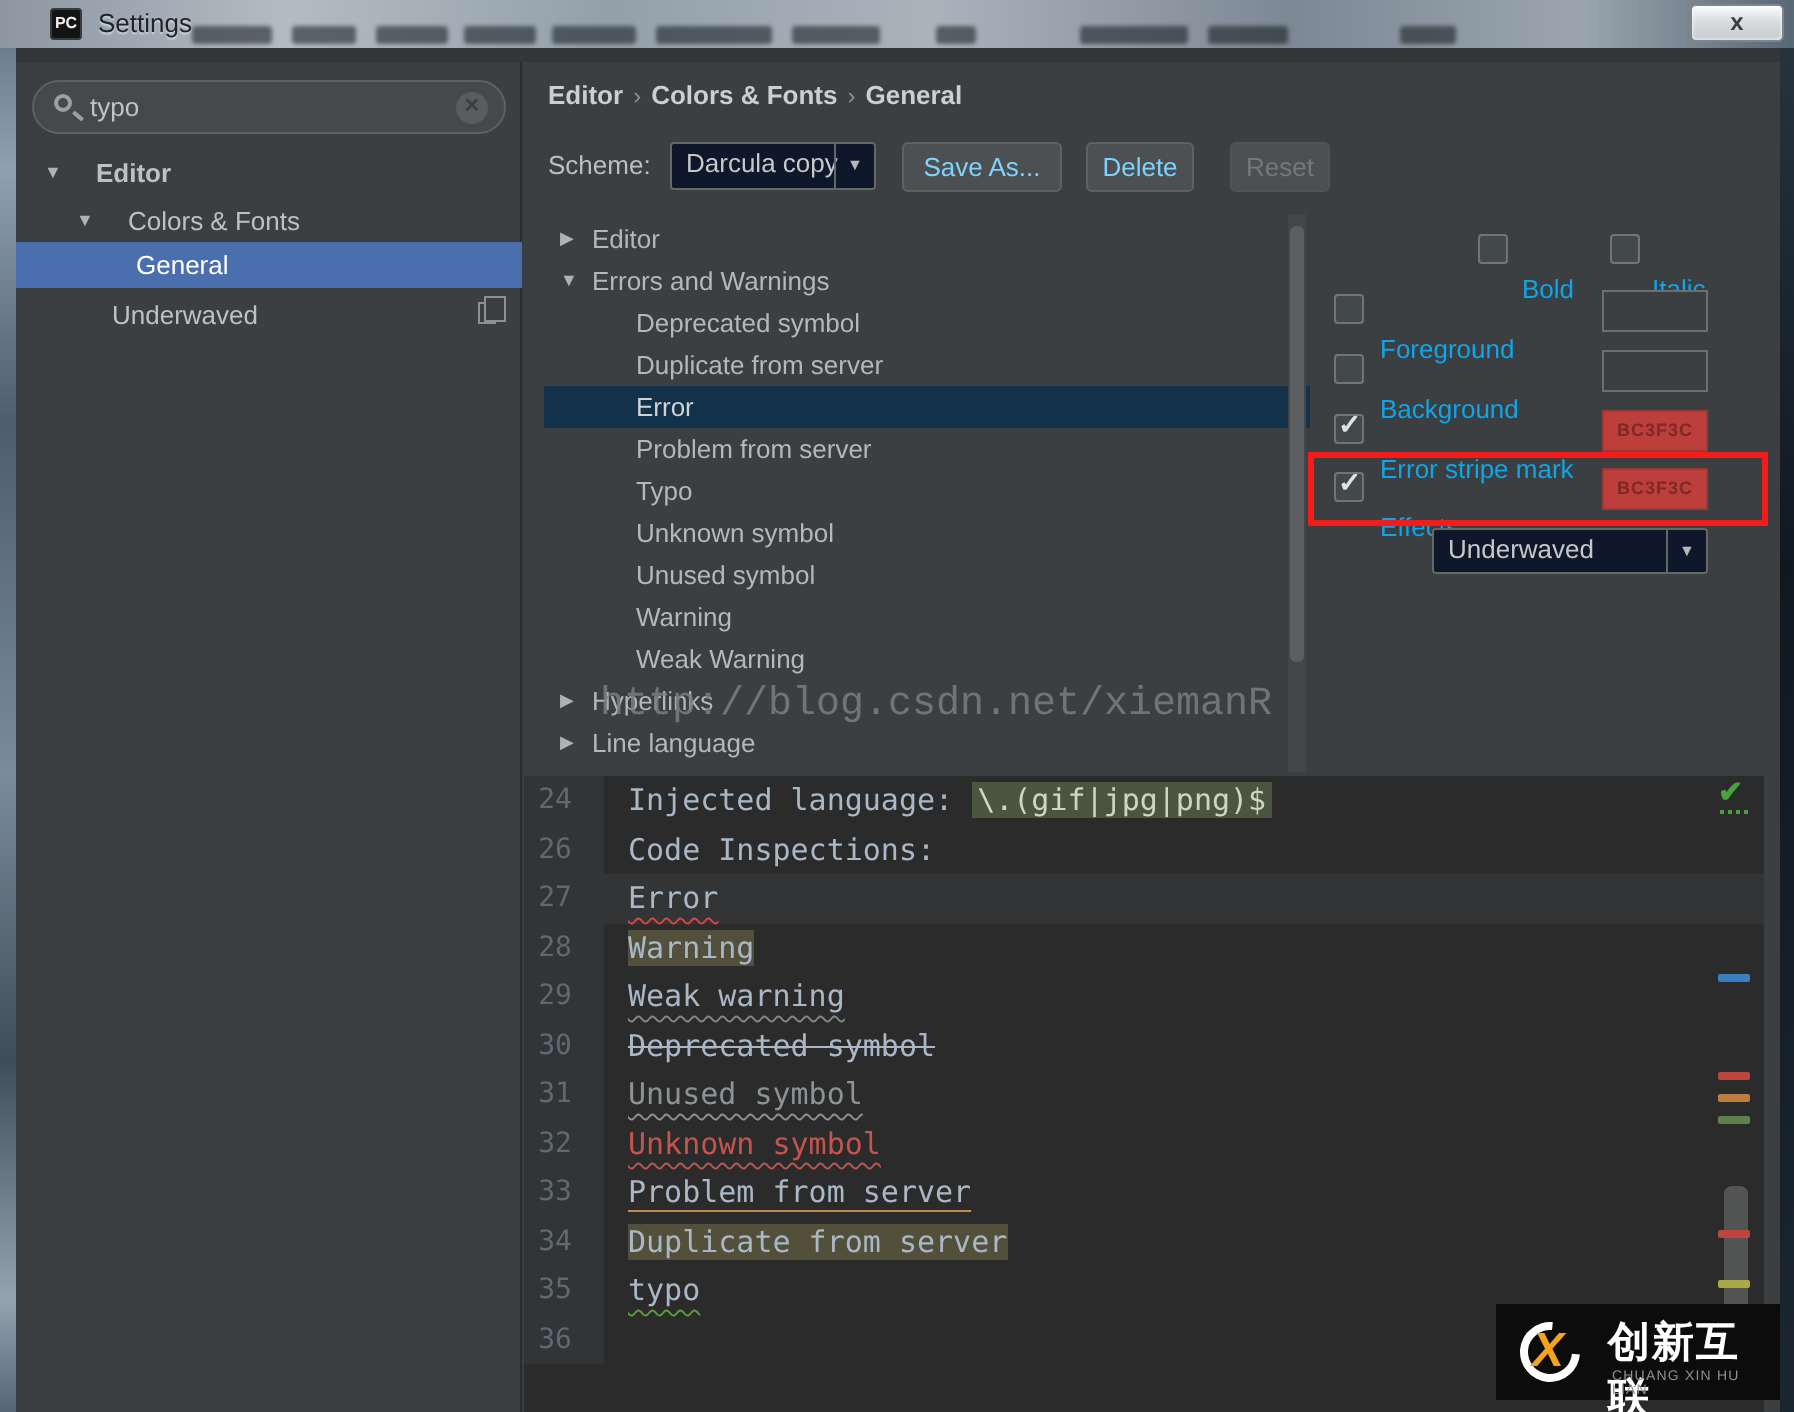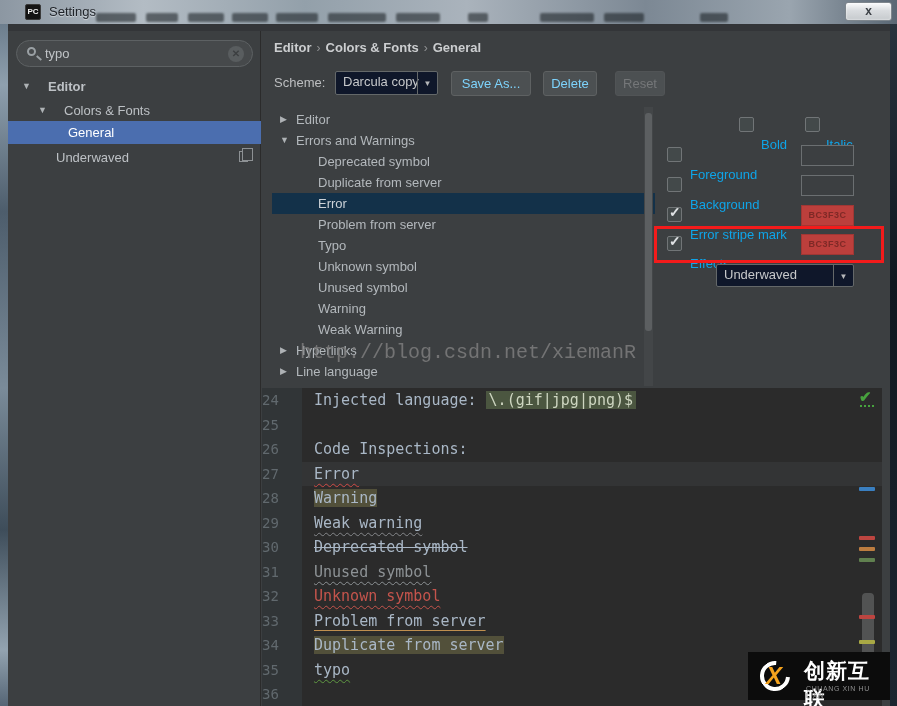--- a/index.html
+++ b/index.html
@@ -101,21 +101,21 @@
   .effect-combo { left:61px; top:157px; width:138px; height:23px; }
 
   
   .annotation { position:absolute; left:654px; top:226px; width:230px; height:37px;
     border:3px solid #f41b1b; z-index:60; }
 
   
   .editor { position:absolute; left:0; top:357px; width:620px; height:318px; background:#2b2b2b;
     overflow:hidden; font-family:"DejaVu Sans Mono", monospace; font-size:15px; color:#a9b7c6; }
   .cline { display:flex; height:24.5px; line-height:24.5px; }
-  .lnum { flex:0 0 40px; background:#313537; color:#61696e; text-align:left; padding-right:9px;
+  .lnum { flex:0 0 40px; background:#313537; color:#61696e; text-align:center; padding-right:9px;
     font-size:14px; }
   .lbody { flex:1; padding-left:12px; white-space:pre; }
   .cline.current .lbody { background:#333435; }
   .seg-injected { background:#4b5640; color:#ced6c1; padding:0 3px; }
   .seg-error { text-decoration:underline wavy #cf4a45 1px; text-underline-offset:4px; }
   .seg-warning { background:#52503a; }
   .seg-weak { text-decoration:underline wavy #85878a 1px; text-underline-offset:4px; }
   .seg-deprecated { text-decoration:line-through; }
   .seg-unused { color:#8d9295; text-decoration:underline wavy #8d9295 1px; text-underline-offset:4px; }
   .seg-unknown { color:#c4544c; text-decoration:underline wavy #c4544c 1px; text-underline-offset:4px; }
@@ -302,24 +302,20 @@
           <span class="combo-arrow"><i>▼</i></span>
         </div>
       </div>
 
       <div class="editor">
         <div class="cline">
             <span class="lnum">24</span>
             <span class="lbody"><span>Injected language: </span><span class="seg-injected">\.(gif|jpg|png)$</span></span>
           </div>
         <div class="cline">
-            <span class="lnum">25</span>
-            <span class="lbody"></span>
-          </div>
-        <div class="cline">
             <span class="lnum">26</span>
             <span class="lbody">Code Inspections:</span>
           </div>
         <div class="cline current">
             <span class="lnum">27</span>
             <span class="lbody"><span class="seg-error">Error</span></span>
           </div>
         <div class="cline">
             <span class="lnum">28</span>
             <span class="lbody"><span class="seg-warning">Warning</span></span>

